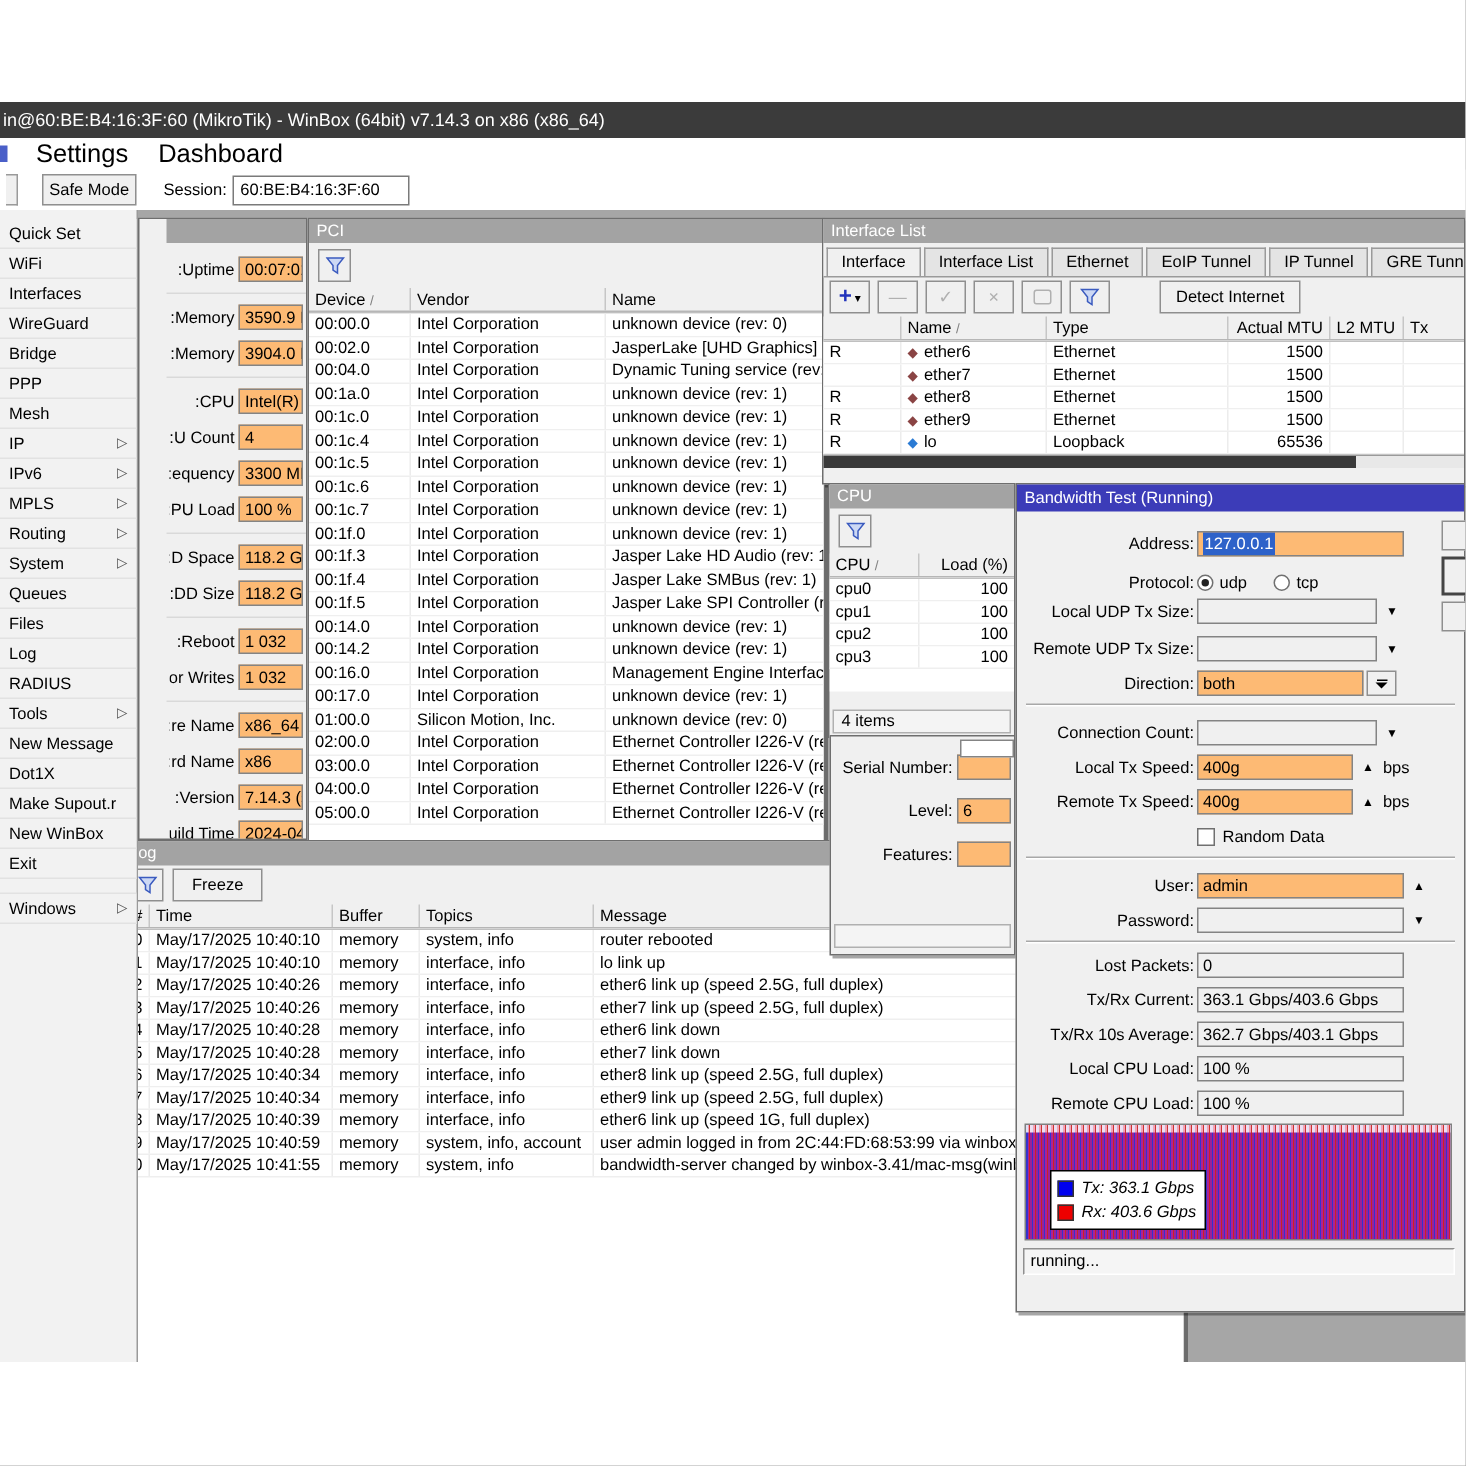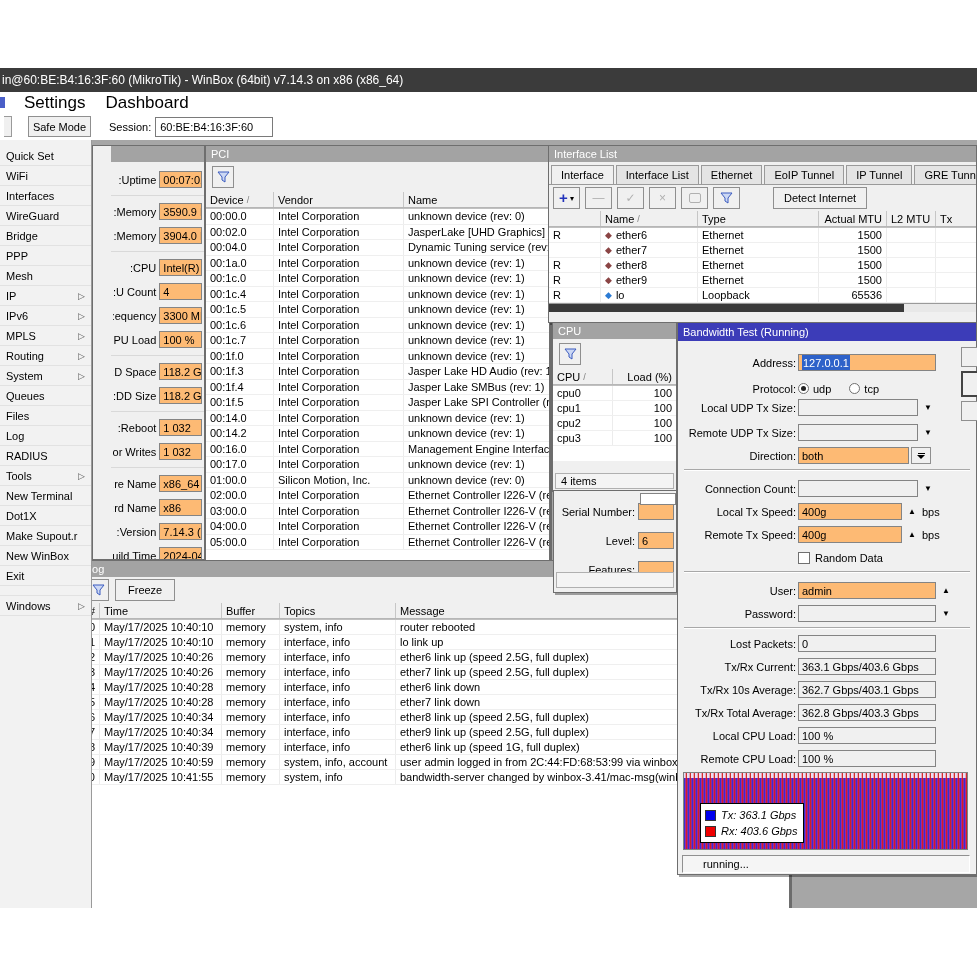--- a/index.html
+++ b/index.html
@@ -93,21 +93,21 @@
   .hthumb { position:absolute; left:0; top:0; height:8px; width:355px; background:#3a3a3a; }
 
   
   .cpu-win { left:552px; top:182px; width:125px; height:170px; z-index:10; overflow:hidden; }
   .cpu-body { background:#fff; height:76px; border-top:1px solid #c0c0c0; }
   .c-cpu { width:60px; } .c-load { flex:1; justify-content:flex-end; border-right:none!important; }
   .statusbar { position:absolute; left:2px; right:2px; bottom:2px; height:16px; background:#f4f4f4;
                border:1px solid #b0b0b0; display:flex; align-items:center; padding-left:5px; }
 
   
-  .lic-win { left:553px; top:350px; width:124px; height:103px; z-index:11; overflow:hidden; }
+  .lic-win { left:553px; top:350px; width:124px; height:147px; z-index:11; overflow:hidden; }
   .lic-sliver { position:absolute; left:86px; top:2px; width:36px; height:12px; background:#fff; border:1px solid #848484; }
   .lic-row { display:flex; align-items:center; height:17px; margin-top:12px; }
   .lic-label { width:84px; text-align:right; padding-right:3px; white-space:nowrap; }
   .lic-value { width:36px; }
 
   
   .log-win { left:80px; top:420px; width:710px; height:480px; z-index:5; }
   .log-toolbar { display:flex; align-items:center; height:26px; padding-left:6px; gap:6px; }
   .freeze-btn { height:22px; padding:0 12px; }
   .log-body { background:#fff; border-top:1px solid #c0c0c0; height:392px; overflow:hidden; }
@@ -133,21 +133,21 @@
   .dd-tri { width:0; height:0; border-left:4px solid transparent; border-right:4px solid transparent; border-top:4px solid #000; }
   .graph { margin:5px 8px 0 5px; height:78px; border:1px solid #808080; position:relative; background:
       repeating-linear-gradient(90deg,#3333cc 0 1px,#aa2299 1px 2px,#cc2222 2px 3px,#992299 3px 4px); }
   .graph-top { position:absolute; left:0; top:0; right:0; height:5px; opacity:.85; background:
       repeating-linear-gradient(90deg,#ffffff 0 1px,#ffb9b9 1px 2px,#cc3333 2px 3px,#ffffff 3px 4px); }
   .legend { position:absolute; left:16px; bottom:6px; background:#fff; border:1px solid #000;
             padding:3px 6px 3px 4px; }
   .leg-row { display:flex; align-items:center; height:16px;font-style:italic; }
   .leg-sq { width:11px; height:11px; border:1px solid #333; margin-right:5px; }
   .bw-status { margin:5px 6px 0 4px; height:18px; background:#f5f5f5; border:1px solid #909090;
-               border-right-color:#fff; border-bottom-color:#fff; display:flex; align-items:center; padding-left:20px; }
+               border-right-color:#fff; border-bottom-color:#fff; display:flex; align-items:center; padding-left:4px; }
   .bw-sidebtn { position:absolute; left:283px; width:30px; }
 </style>
 </head>
 <body>
 
 <div class="app-titlebar">
   <span>in@60:BE:B4:16:3F:60 (MikroTik) - WinBox (64bit) v7.14.3 on x86 (x86_64)</span>
 </div>
 
 <div class="menubar">
@@ -713,24 +713,20 @@
       </div>
       <div class="bwrow">
         <span class="bwlabel">Tx/Rx Current:</span>
         <span class="fld dis w138">363.1 Gbps/403.6 Gbps</span>
       </div>
       <div class="bwrow">
         <span class="bwlabel">Tx/Rx 10s Average:</span>
         <span class="fld dis w138">362.7 Gbps/403.1 Gbps</span>
       </div>
       <div class="bwrow">
-        <span class="bwlabel">Tx/Rx Total Average:</span>
-        <span class="fld dis w138">362.8 Gbps/403.3 Gbps</span>
-      </div>
-      <div class="bwrow">
         <span class="bwlabel">Local CPU Load:</span>
         <span class="fld dis w138">100 %</span>
       </div>
       <div class="bwrow">
         <span class="bwlabel">Remote CPU Load:</span>
         <span class="fld dis w138">100 %</span>
       </div>
 
     <div class="graph">
       <div class="graph-top"></div>
@@ -816,21 +812,21 @@
       </div>
       <div class="side-item">
         <span class="side-label">RADIUS</span>
         <span class="side-arrow" style="visibility: hidden;">▷</span>
       </div>
       <div class="side-item">
         <span class="side-label">Tools</span>
         <span class="side-arrow">▷</span>
       </div>
       <div class="side-item">
-        <span class="side-label">New Terminal</span>
+        <span class="side-label">New Message</span>
         <span class="side-arrow" style="visibility: hidden;">▷</span>
       </div>
       <div class="side-item">
         <span class="side-label">Dot1X</span>
         <span class="side-arrow" style="visibility: hidden;">▷</span>
       </div>
       <div class="side-item">
         <span class="side-label">Make Supout.rif</span>
         <span class="side-arrow" style="visibility: hidden;">▷</span>
       </div>

